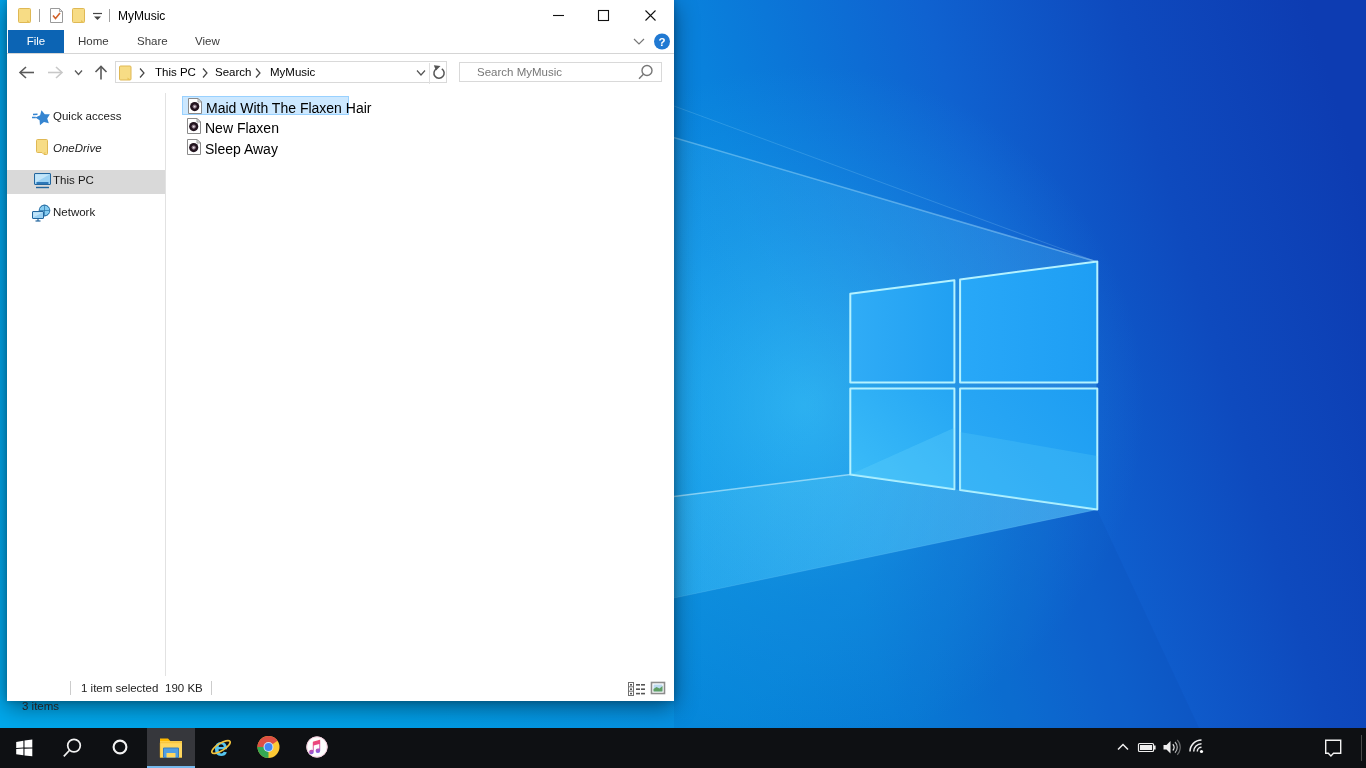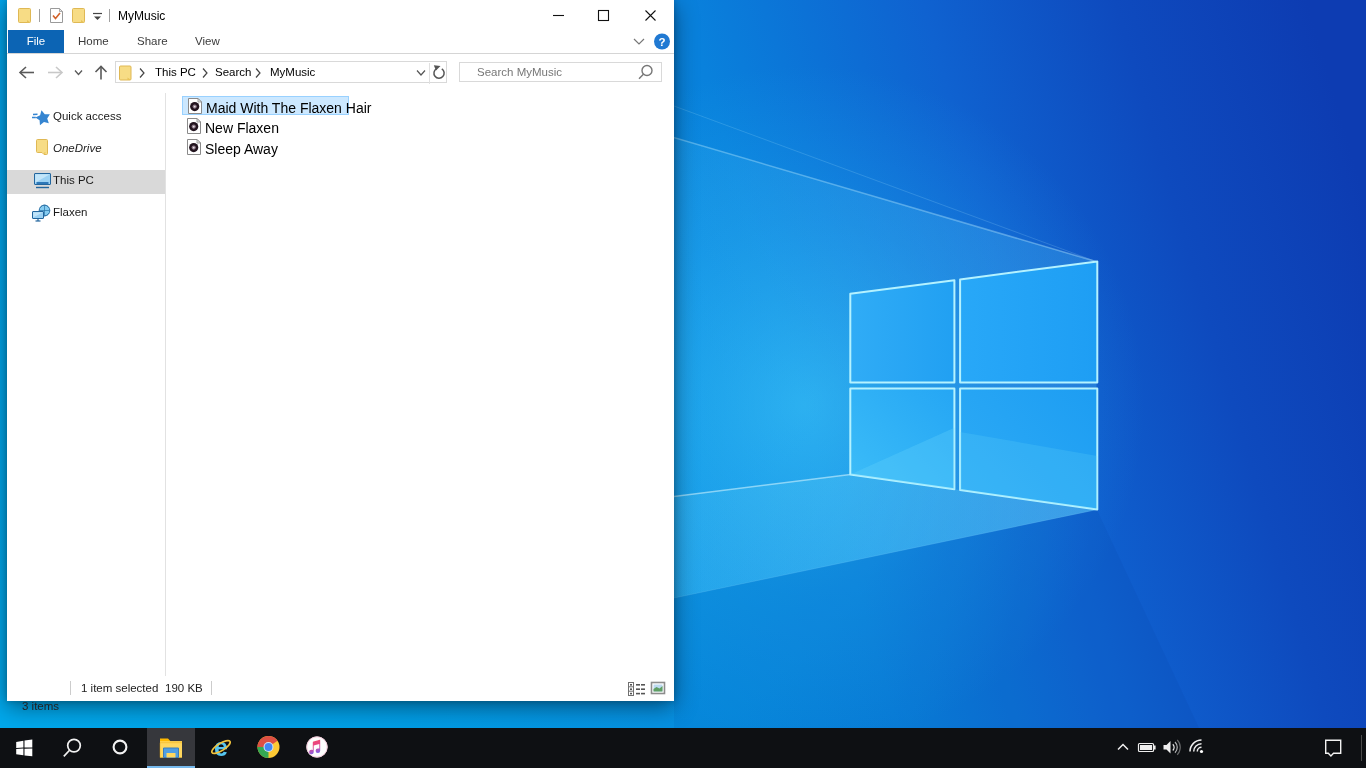--- a/index.html
+++ b/index.html
@@ -227,21 +227,21 @@
       </div>
       <div class="navrow" style="top:109px;">
         <svg width="24" height="20" style="position:absolute;left:24px;top:2px;">
           <circle cx="13.5" cy="6.5" r="5.3" fill="#85ccf1" stroke="#2a72a8" stroke-width="1"></circle>
           <path d="M9,3.6 a5.3,5.3 0 0 1 9,0 M9,9.4 a5.3,5.3 0 0 0 9,0 M13.5,1.2 v10.6 M8.2,6.5 h10.6" fill="none" stroke="#2a72a8" stroke-width="0.7"></path>
           <rect x="1.5" y="7.5" width="11" height="7" rx="0.5" fill="#9bd1f3" stroke="#23669e" stroke-width="1"></rect>
           <path d="M2.2,8.2 l9.6,0 l-9.6,5.4 z" fill="#c6e7fa" opacity="0.9"></path>
           <line x1="4.5" y1="17" x2="9.5" y2="17" stroke="#23669e" stroke-width="1.2"></line>
           <line x1="7" y1="14.5" x2="7" y2="17" stroke="#23669e" stroke-width="1.2"></line>
         </svg>
-        <span class="navlbl">Flaxen</span>
+        <span class="navlbl">Network</span>
       </div>
     </div>
     <div id="navsep"></div>
     <div id="filelist">
       <div class="frow" style="top:3px;width:167px;background:#cce8ff;border:1px solid #99d1ff;box-sizing:border-box;">
         <svg class="ficon" width="14" height="16" style="position:absolute;left:5px;top:1px;">
             <use href="#musfile"></use>
           </svg>
         <span class="flbl">Maid With The Flaxen Hair</span>
       </div>

